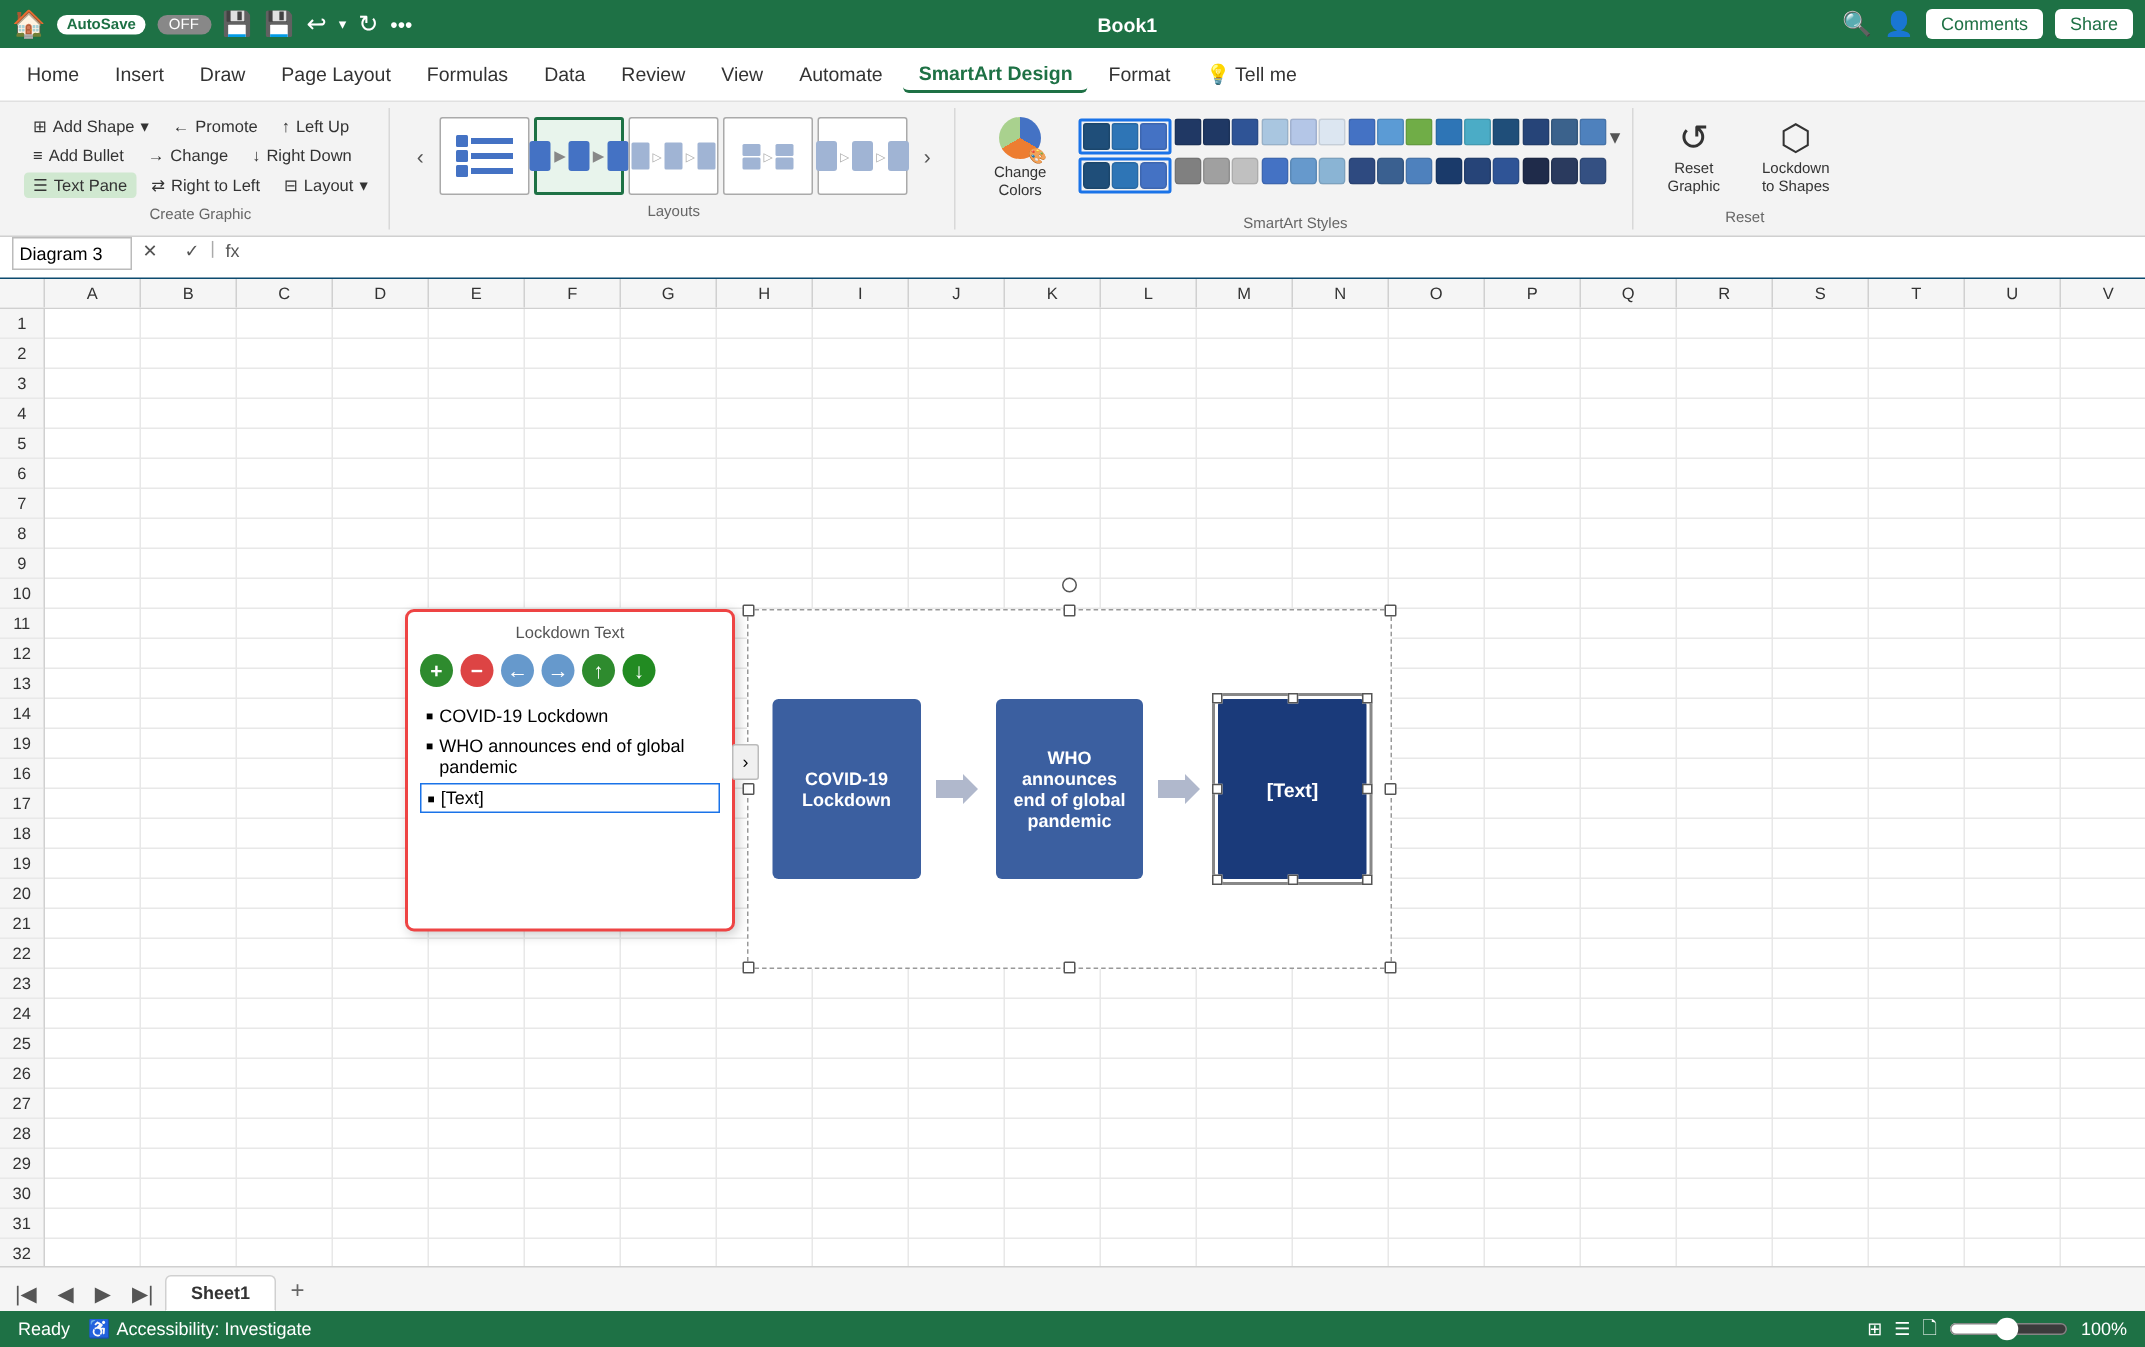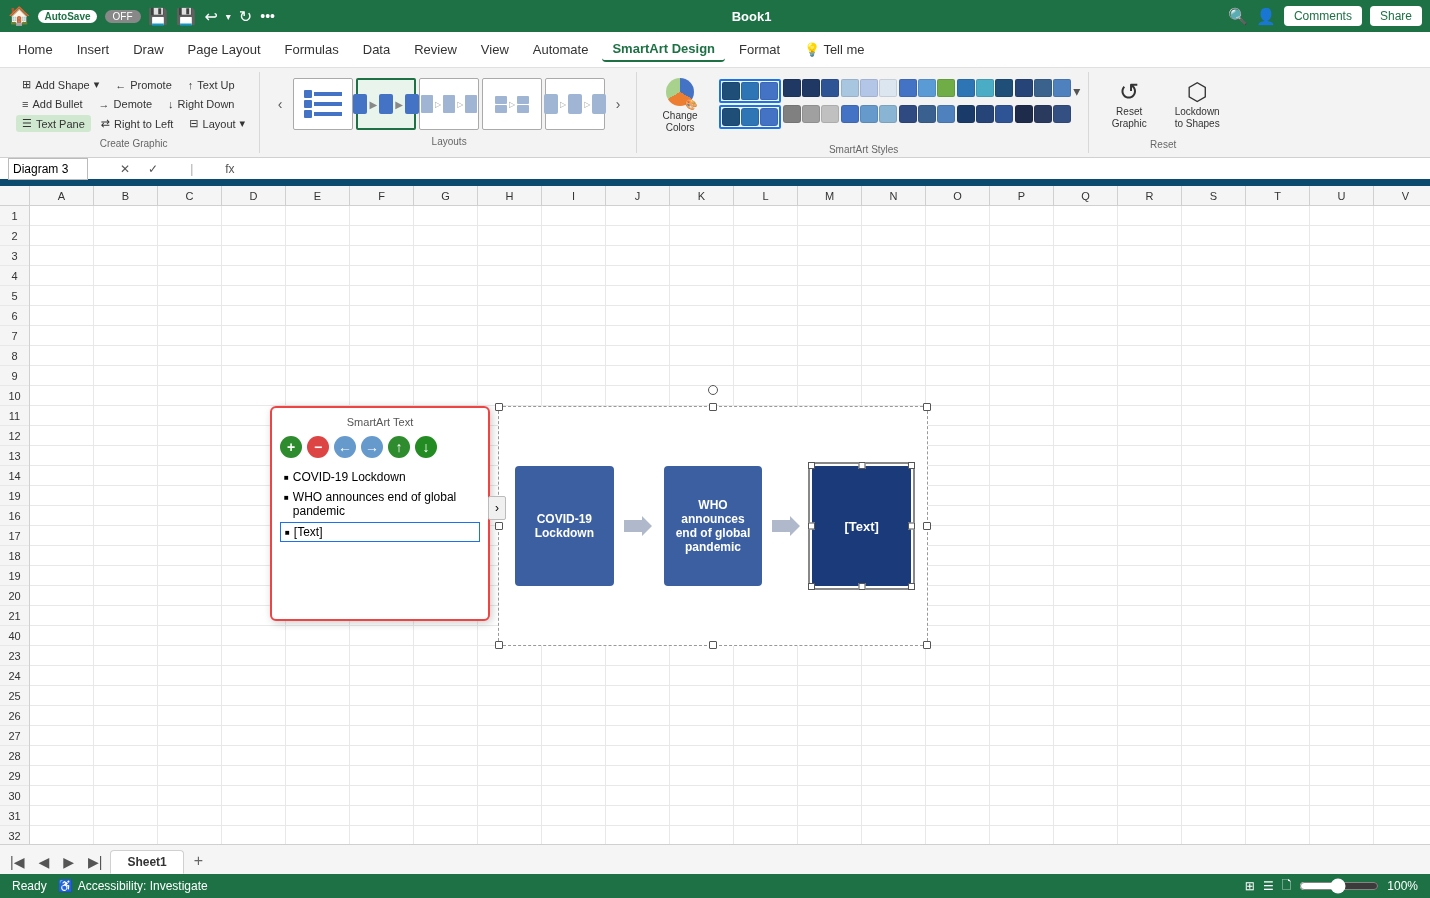--- a/index.html
+++ b/index.html
@@ -108,25 +108,25 @@
     }
     .swatch { width: 18px; height: 18px; border-radius: 2px; cursor: pointer; border: 1px solid rgba(0,0,0,0.1); }
     .change-colors-btn {
       display: flex; flex-direction: column; align-items: center;
       cursor: pointer; padding: 4px 8px; border-radius: 3px; font-size: 10px; color: #333;
     }
 
     
     #formula-bar {
       display: flex;
-      align-items: center;
+      align-items: flex-start;
       height: 28px;
-      border-bottom: 7px solid #0c4a6e;
+      border-bottom: 1px solid #0c4a6e;
       padding: 0 8px;
-      gap: 25px;
+      gap: 0;
       background: #fff;
     }
     .name-box {
       width: 80px;
       border: 1px solid #bbb;
       padding: 2px 4px;
       font-size: 12px;
       height: 22px;
     }
     .formula-input { flex: 1; font-size: 12px; border: none; outline: none; }
@@ -399,31 +399,31 @@
           <span>⊞</span>
           <span>Add Shape</span>
           <span>▾</span>
         </div>
         <div class="ribbon-btn-small">
           <span>←</span>
           <span>Promote</span>
         </div>
         <div class="ribbon-btn-small">
           <span>↑</span>
-          <span>Text Up</span>
+          <span>Left Up</span>
         </div>
       </div>
       <div class="ribbon-btn-row">
         <div class="ribbon-btn-small">
           <span>≡</span>
           <span>Add Bullet</span>
         </div>
         <div class="ribbon-btn-small">
           <span>→</span>
-          <span>Demote</span>
+          <span>Change</span>
         </div>
         <div class="ribbon-btn-small">
           <span>↓</span>
           <span>Right Down</span>
         </div>
       </div>
       <div class="ribbon-btn-row">
         <div class="ribbon-btn-small" style="background:#d0e8d0;border-radius:3px;padding:2px 6px;">
           <span>☰</span>
           <span>Text Pane</span>
@@ -670,21 +670,21 @@
           <div class="row-num" style="height: 20px; display: flex; align-items: center; justify-content: center; font-size: 11px; color: rgb(51, 51, 51); border-bottom: 1px solid rgb(232, 232, 232);">12</div>
           <div class="row-num" style="height: 20px; display: flex; align-items: center; justify-content: center; font-size: 11px; color: rgb(51, 51, 51); border-bottom: 1px solid rgb(232, 232, 232);">13</div>
           <div class="row-num" style="height: 20px; display: flex; align-items: center; justify-content: center; font-size: 11px; color: rgb(51, 51, 51); border-bottom: 1px solid rgb(232, 232, 232);">14</div>
           <div class="row-num" style="height: 20px; display: flex; align-items: center; justify-content: center; font-size: 11px; color: rgb(51, 51, 51); border-bottom: 1px solid rgb(232, 232, 232);">19</div>
           <div class="row-num" style="height: 20px; display: flex; align-items: center; justify-content: center; font-size: 11px; color: rgb(51, 51, 51); border-bottom: 1px solid rgb(232, 232, 232);">16</div>
           <div class="row-num" style="height: 20px; display: flex; align-items: center; justify-content: center; font-size: 11px; color: rgb(51, 51, 51); border-bottom: 1px solid rgb(232, 232, 232);">17</div>
           <div class="row-num" style="height: 20px; display: flex; align-items: center; justify-content: center; font-size: 11px; color: rgb(51, 51, 51); border-bottom: 1px solid rgb(232, 232, 232);">18</div>
           <div class="row-num" style="height: 20px; display: flex; align-items: center; justify-content: center; font-size: 11px; color: rgb(51, 51, 51); border-bottom: 1px solid rgb(232, 232, 232);">19</div>
           <div class="row-num" style="height: 20px; display: flex; align-items: center; justify-content: center; font-size: 11px; color: rgb(51, 51, 51); border-bottom: 1px solid rgb(232, 232, 232);">20</div>
           <div class="row-num" style="height: 20px; display: flex; align-items: center; justify-content: center; font-size: 11px; color: rgb(51, 51, 51); border-bottom: 1px solid rgb(232, 232, 232);">21</div>
-          <div class="row-num" style="height: 20px; display: flex; align-items: center; justify-content: center; font-size: 11px; color: rgb(51, 51, 51); border-bottom: 1px solid rgb(232, 232, 232);">40</div>
+          <div class="row-num" style="height: 20px; display: flex; align-items: center; justify-content: center; font-size: 11px; color: rgb(51, 51, 51); border-bottom: 1px solid rgb(232, 232, 232);">22</div>
           <div class="row-num" style="height: 20px; display: flex; align-items: center; justify-content: center; font-size: 11px; color: rgb(51, 51, 51); border-bottom: 1px solid rgb(232, 232, 232);">23</div>
           <div class="row-num" style="height: 20px; display: flex; align-items: center; justify-content: center; font-size: 11px; color: rgb(51, 51, 51); border-bottom: 1px solid rgb(232, 232, 232);">24</div>
           <div class="row-num" style="height: 20px; display: flex; align-items: center; justify-content: center; font-size: 11px; color: rgb(51, 51, 51); border-bottom: 1px solid rgb(232, 232, 232);">25</div>
           <div class="row-num" style="height: 20px; display: flex; align-items: center; justify-content: center; font-size: 11px; color: rgb(51, 51, 51); border-bottom: 1px solid rgb(232, 232, 232);">26</div>
           <div class="row-num" style="height: 20px; display: flex; align-items: center; justify-content: center; font-size: 11px; color: rgb(51, 51, 51); border-bottom: 1px solid rgb(232, 232, 232);">27</div>
           <div class="row-num" style="height: 20px; display: flex; align-items: center; justify-content: center; font-size: 11px; color: rgb(51, 51, 51); border-bottom: 1px solid rgb(232, 232, 232);">28</div>
           <div class="row-num" style="height: 20px; display: flex; align-items: center; justify-content: center; font-size: 11px; color: rgb(51, 51, 51); border-bottom: 1px solid rgb(232, 232, 232);">29</div>
           <div class="row-num" style="height: 20px; display: flex; align-items: center; justify-content: center; font-size: 11px; color: rgb(51, 51, 51); border-bottom: 1px solid rgb(232, 232, 232);">30</div>
           <div class="row-num" style="height: 20px; display: flex; align-items: center; justify-content: center; font-size: 11px; color: rgb(51, 51, 51); border-bottom: 1px solid rgb(232, 232, 232);">31</div>
           <div class="row-num" style="height: 20px; display: flex; align-items: center; justify-content: center; font-size: 11px; color: rgb(51, 51, 51); border-bottom: 1px solid rgb(232, 232, 232);">32</div>
@@ -1459,21 +1459,21 @@
             <div class="grid-cell" style="min-width: 64px; height: 20px; border-right: 1px solid rgb(232, 232, 232); border-bottom: 1px solid rgb(232, 232, 232); font-size: 11px;"></div>
             <div class="grid-cell" style="min-width: 64px; height: 20px; border-right: 1px solid rgb(232, 232, 232); border-bottom: 1px solid rgb(232, 232, 232); font-size: 11px;"></div>
             <div class="grid-cell" style="min-width: 64px; height: 20px; border-right: 1px solid rgb(232, 232, 232); border-bottom: 1px solid rgb(232, 232, 232); font-size: 11px;"></div>
             <div class="grid-cell" style="min-width: 64px; height: 20px; border-right: 1px solid rgb(232, 232, 232); border-bottom: 1px solid rgb(232, 232, 232); font-size: 11px;"></div>
           </div>
         </div>
 
       <div id="smartart-wrapper">
 
         <div id="text-panel" style="position:absolute;left:0;top:0;width:220px;height:215px;background:#fff;border:2px solid #e44;border-radius:6px;box-shadow:2px 2px 8px rgba(0,0,0,0.2);z-index:10;padding:8px;">
-          <div style="text-align:center;font-size:11px;color:#555;margin-bottom:6px;">SmartArt Text</div>
+          <div style="text-align:center;font-size:11px;color:#555;margin-bottom:6px;">Lockdown Text</div>
           <div id="text-panel-toolbar" style="display:flex;gap:5px;margin-bottom:8px;">
             <div class="tp-btn green">+</div>
             <div class="tp-btn red">−</div>
             <div class="tp-btn blue-left" style="background:#6699cc;width:22px;height:22px;border-radius:50%;display:flex;align-items:center;justify-content:center;cursor:pointer;color:#fff;font-size:14px;">←</div>
             <div class="tp-btn blue-right" style="background:#6699cc;width:22px;height:22px;border-radius:50%;display:flex;align-items:center;justify-content:center;cursor:pointer;color:#fff;font-size:14px;">→</div>
             <div class="tp-btn dark-green" style="background:#2e8b2e;width:22px;height:22px;border-radius:50%;display:flex;align-items:center;justify-content:center;cursor:pointer;color:#fff;font-size:14px;">↑</div>
             <div class="tp-btn dark-green2" style="background:#228B22;width:22px;height:22px;border-radius:50%;display:flex;align-items:center;justify-content:center;cursor:pointer;color:#fff;font-size:14px;">↓</div>
           </div>
           <div style="display:flex;align-items:flex-start;gap:4px;font-size:12px;padding:2px 4px;margin-bottom:2px;">
             <span style="font-size:8px;margin-top:3px;">■</span>

